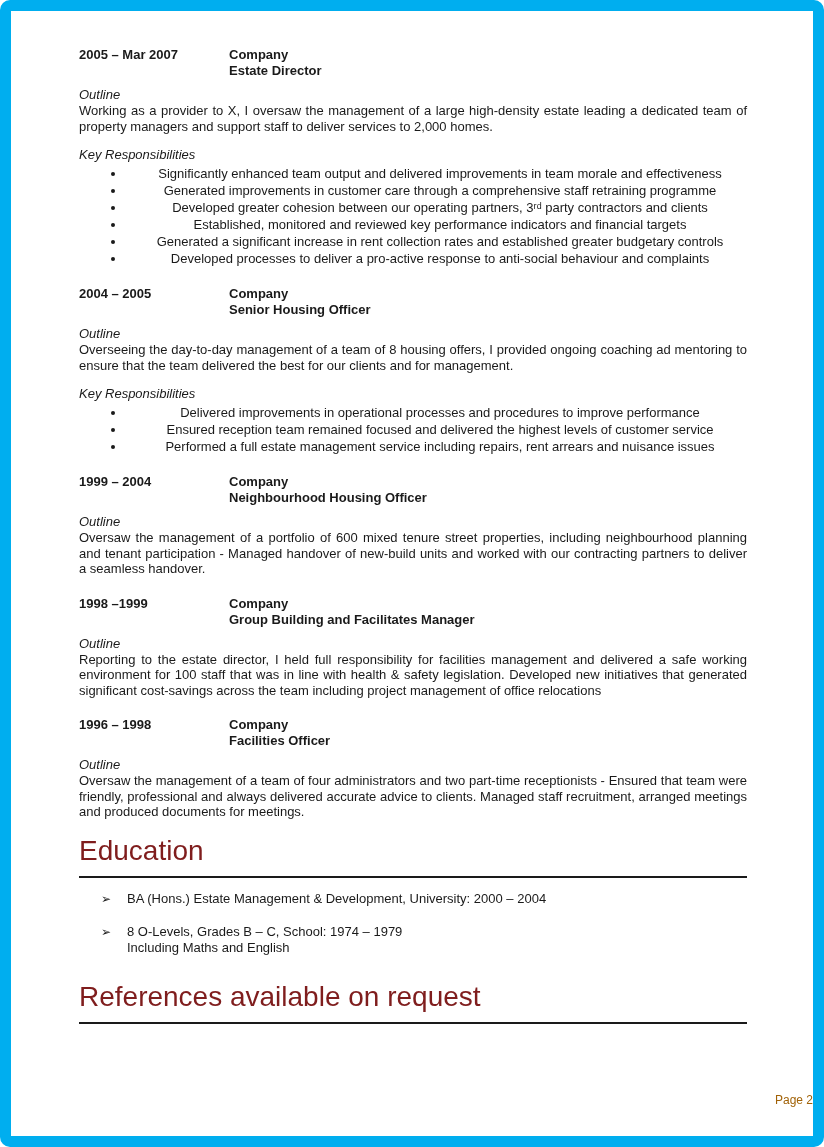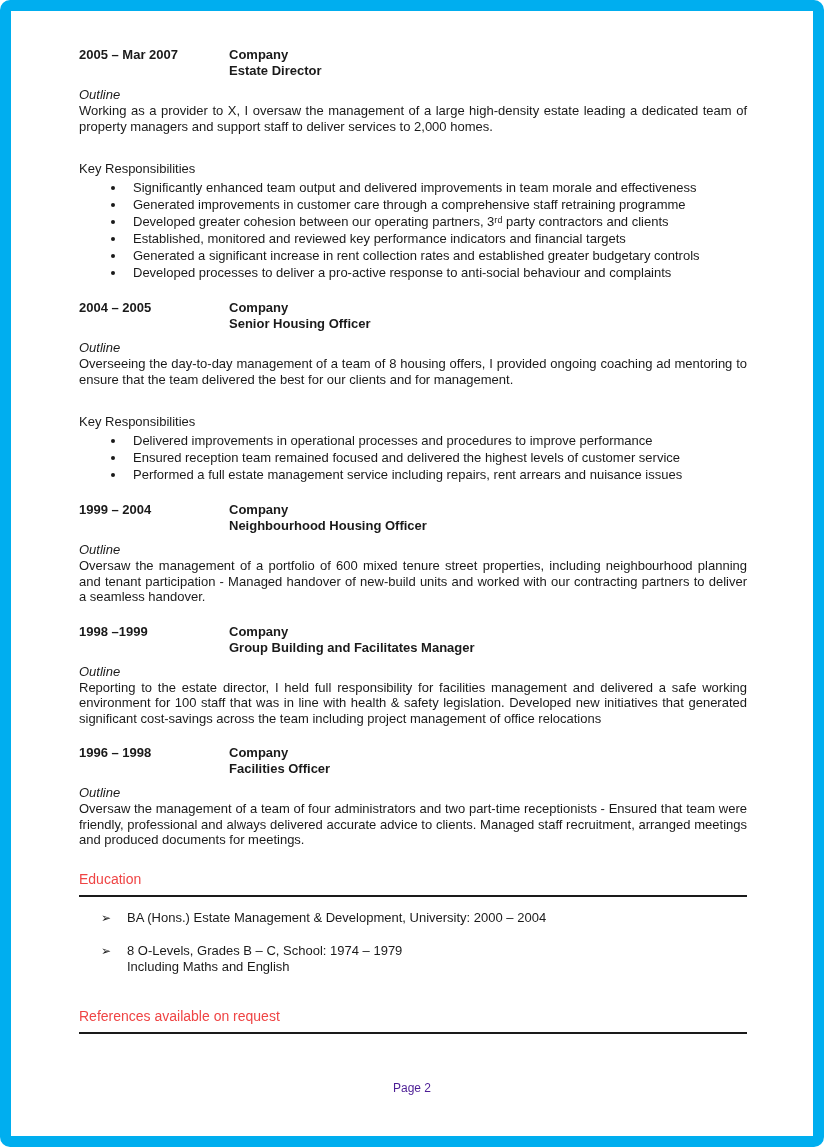--- a/index.html
+++ b/index.html
@@ -15,43 +15,43 @@
     overflow:hidden;
   }
   .content { padding:36px 66px 0 68px; font-size:13px; line-height:16px; }
 
   .job { margin-bottom:19px; }
   .job-header { display:flex; }
   .job-date { width:150px; font-weight:bold; flex:0 0 150px; }
   .job-company-role { font-weight:bold; }
   .outline-label { font-style:italic; margin-top:8px; }
   .outline-text { text-align:justify; line-height:15.5px; }
-  .resp-label { margin-top:27px; }
+  .resp-label { font-style:italic; margin-top:13px; }
   ul.resp-list { margin-top:2px; padding-left:47px; list-style:disc outside; }
-  ul.resp-list li { line-height:17px; padding-left:7px; }
+  ul.resp-list li { line-height:17px; padding-left:7px;text-align:center; }
 
   .section-heading {
-    font-size:14px; line-height:24px;
-    color:#ef4444;
+    font-size:28px; line-height:24px;
+    color:#7f1d1d;
     font-weight:normal;
     border-bottom:2px solid #1a1a1a;
-    padding-bottom:4px;
+    padding-bottom:13px;
     margin-top:18px;
   }
   .edu-list { margin-top:13px; }
   .edu-item { display:flex; padding-left:22px; margin-bottom:17px; }
   .edu-marker { width:17px; flex:0 0 17px; margin-right:9px; font-size:12px; }
   .edu-bold { font-weight:normal; }
   .edu-line2 { font-weight:normal; }
   .references-heading { margin-top:29px; }
 
   .footer {
-    position:absolute; bottom:41px; left:0;
-    width:100%; text-align:center;
-    font-size:12px; color:#4c1d95;
+    position:absolute; bottom:29px; left:0;
+    width:100%; text-align:right;
+    font-size:12px; color:#a16207;
     font-family:"Liberation Sans", sans-serif;
   }
 </style>
 </head>
 <body>
 
 <div class="page">
   <div class="content">
 
     <div class="job">

